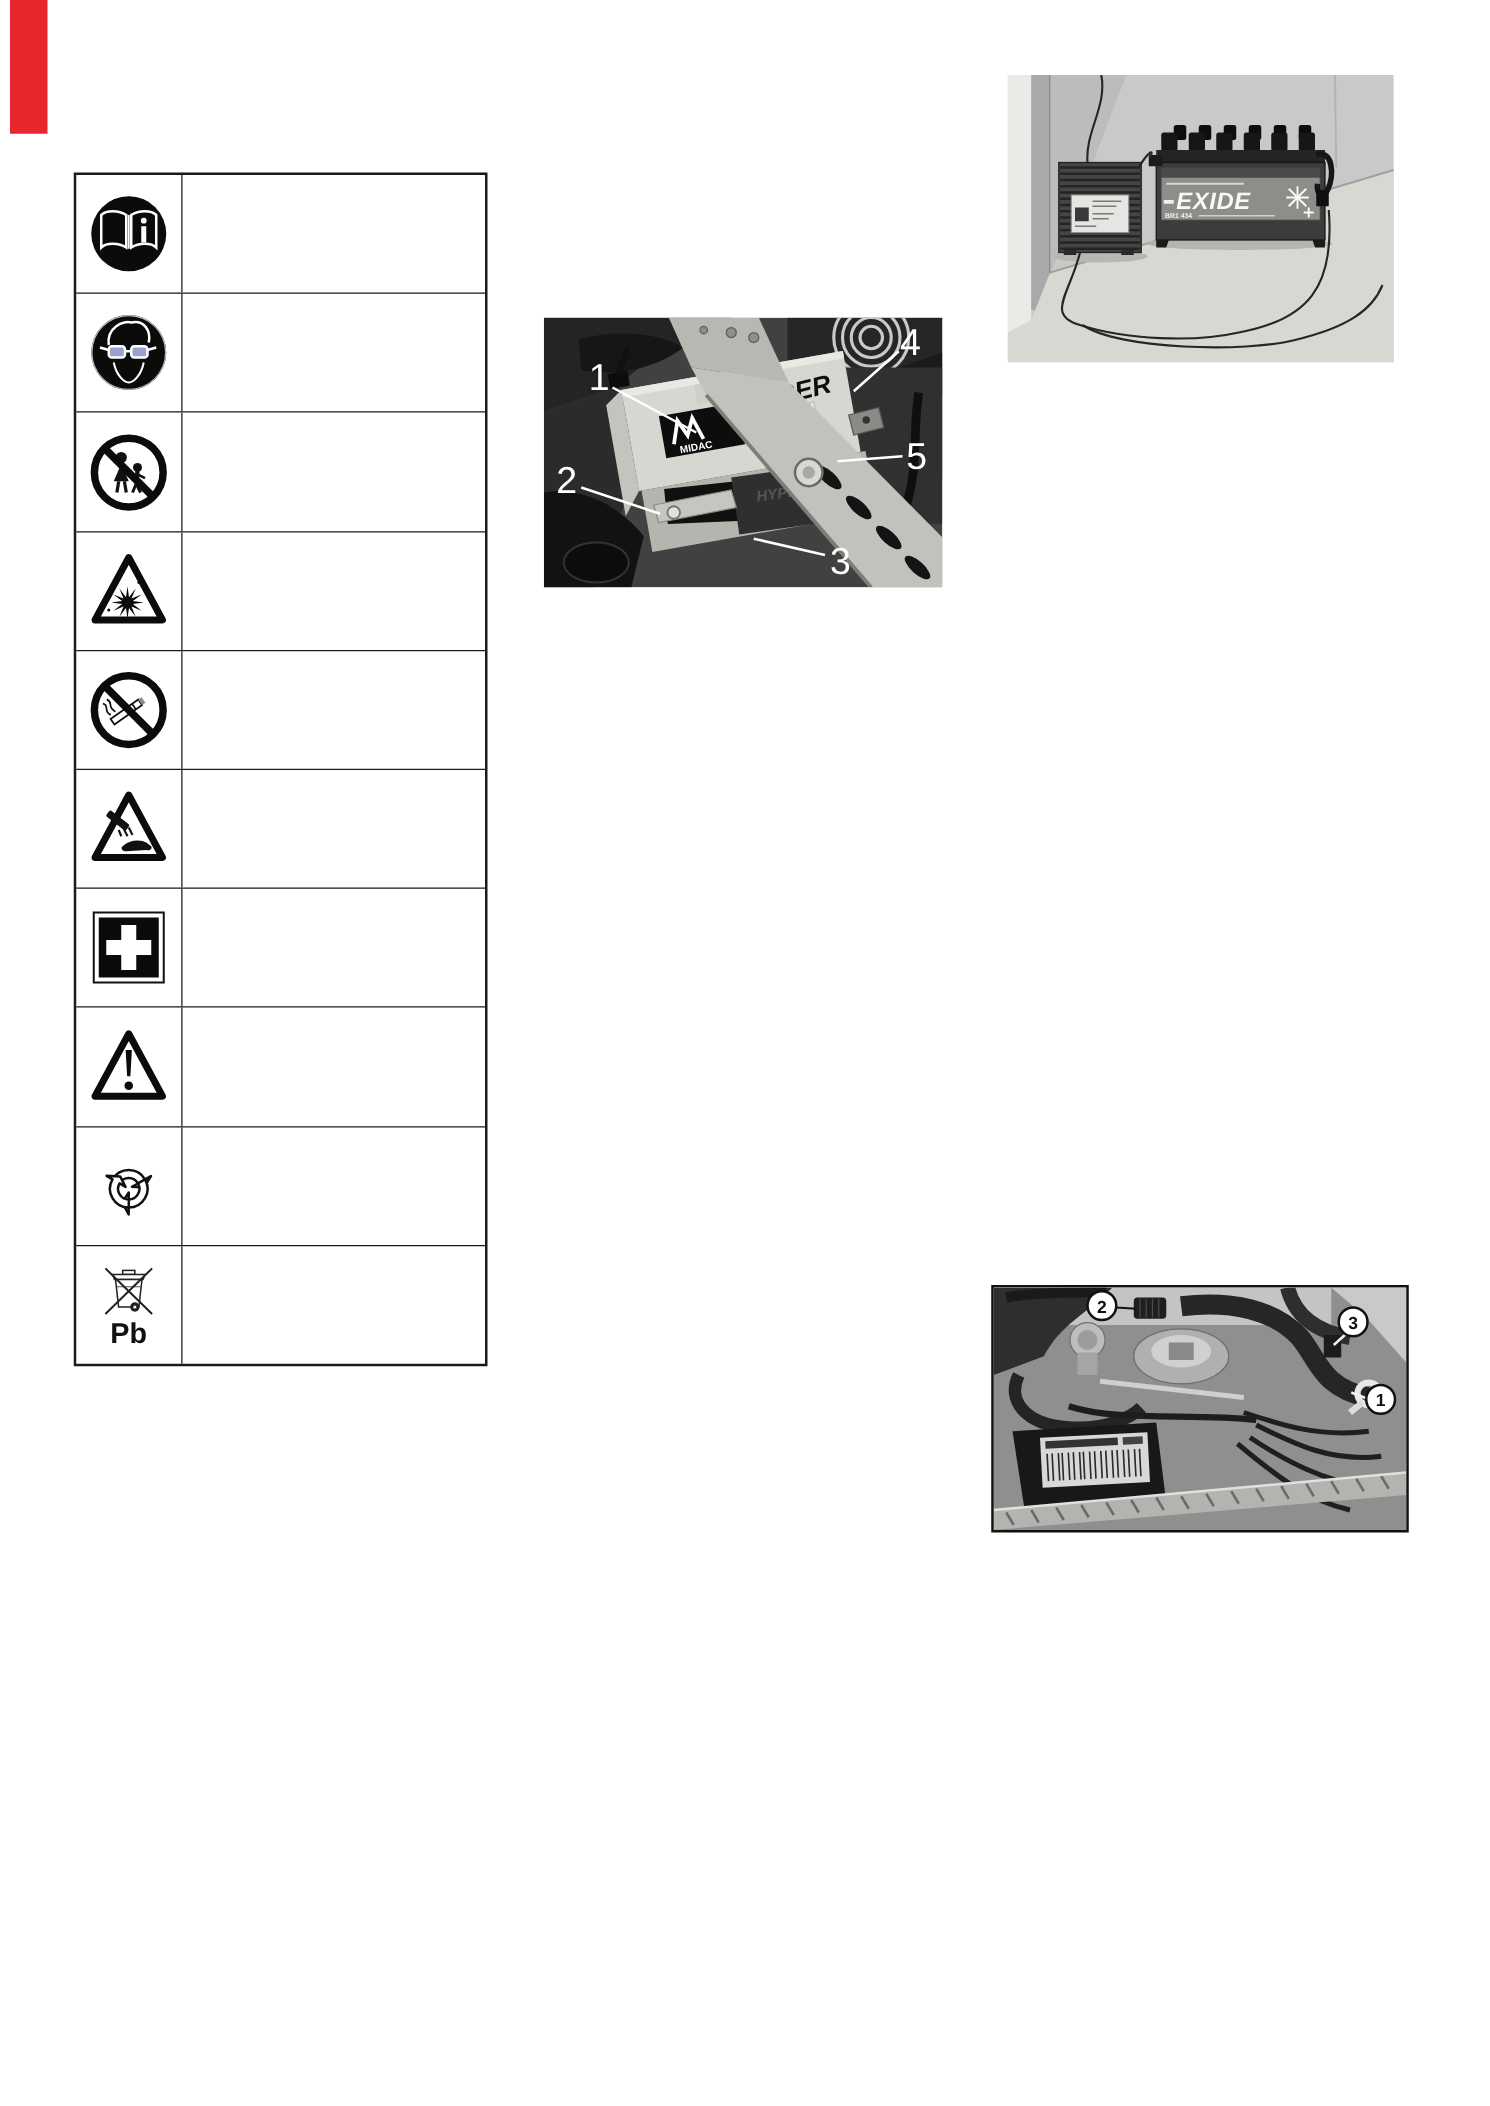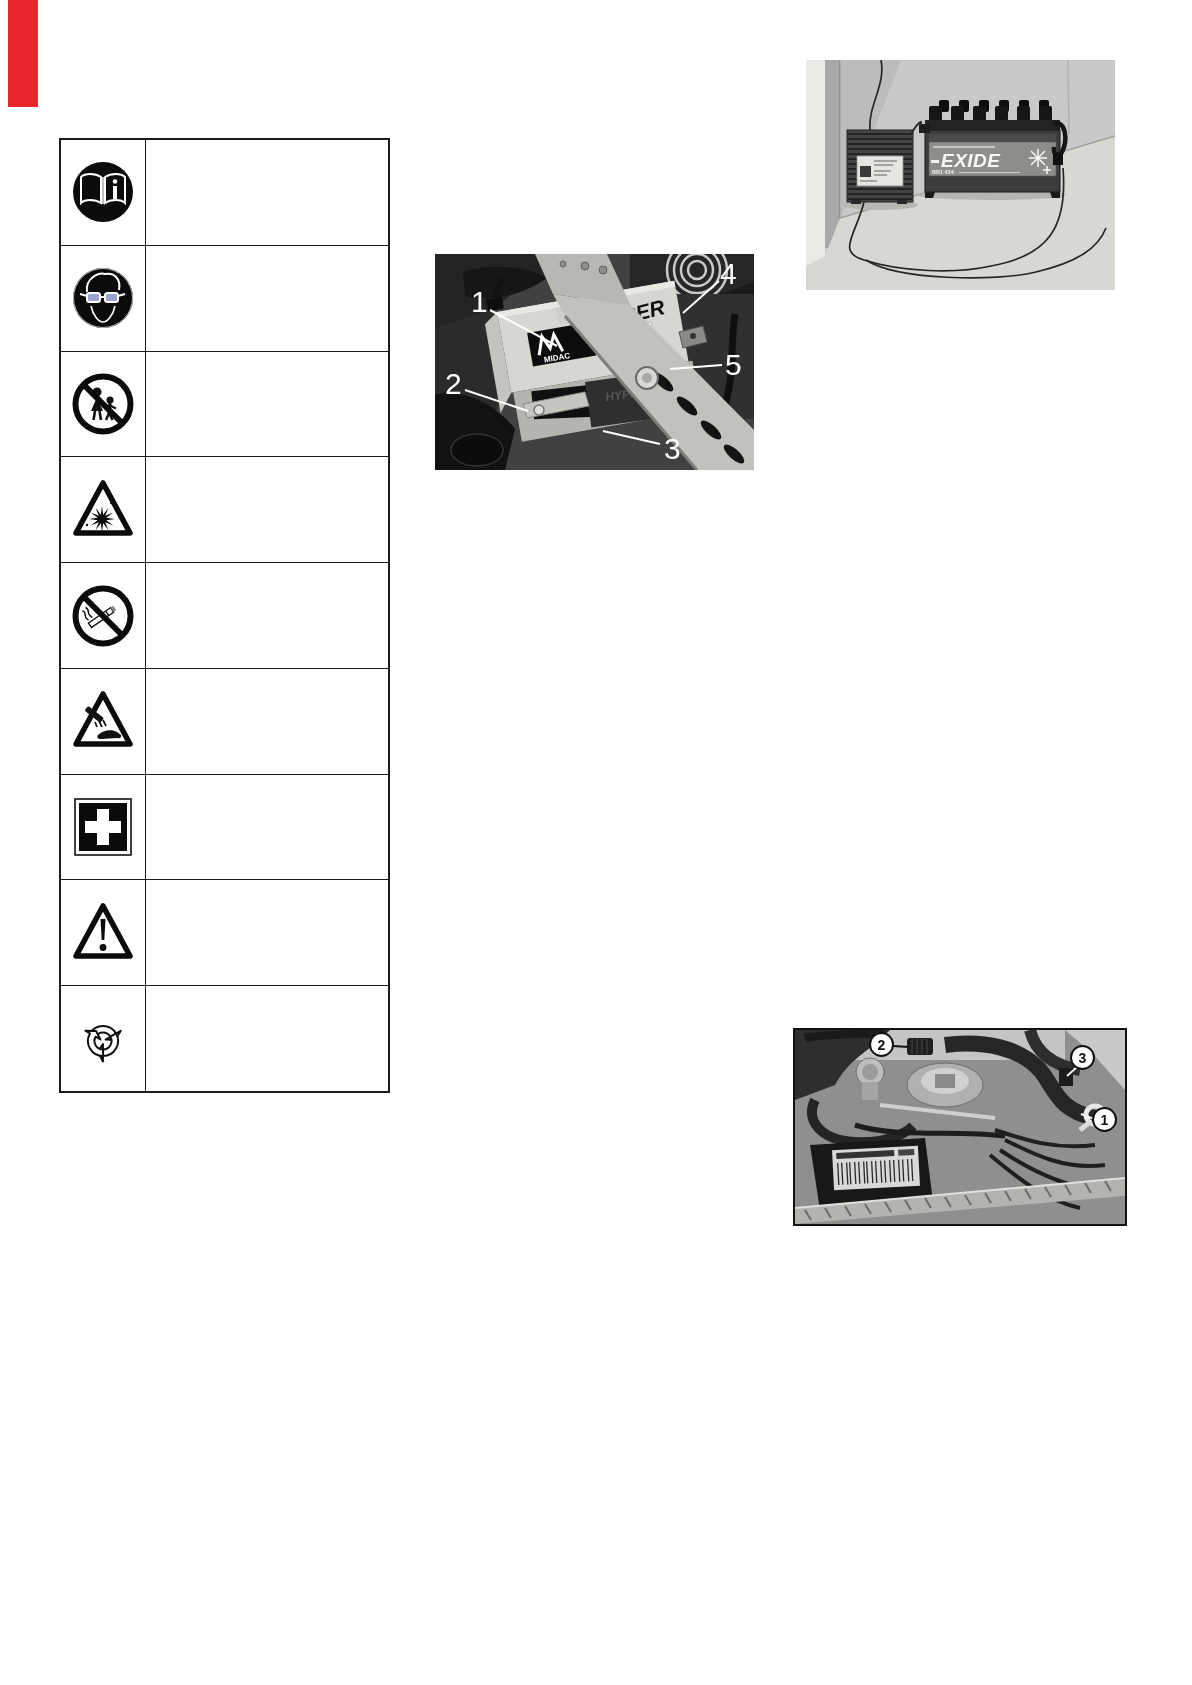--- a/index.html
+++ b/index.html
@@ -165,20 +165,36 @@
           <g fill="#fff" stroke="#111" stroke-width="2" stroke-linejoin="round">
             <path d="M19,26.5 A15 15 0 0 1 45,26.5 L49.8,23.8 L44,33 L34.6,32.5 L39.4,29.8 A8.5 8.5 0 0 0 24.6,29.8 Z"></path>
             <path transform="rotate(120 32 34)" d="M19,26.5 A15 15 0 0 1 45,26.5 L49.8,23.8 L44,33 L34.6,32.5 L39.4,29.8 A8.5 8.5 0 0 0 24.6,29.8 Z"></path>
             <path transform="rotate(240 32 34)" d="M19,26.5 A15 15 0 0 1 45,26.5 L49.8,23.8 L44,33 L34.6,32.5 L39.4,29.8 A8.5 8.5 0 0 0 24.6,29.8 Z"></path>
           </g>
         </svg>
       </div>
       <div class="text-cell"></div>
     </div>
 
+    <div class="sym-row">
+      <div class="icon-cell">
+        <svg class="icon" viewBox="0 0 64 64" style="height:52px;width:60px;">
+          <rect x="26" y="9" width="12" height="4" fill="#fff" stroke="#222" stroke-width="1.5"></rect>
+          <polygon points="16,13 48,13 46,18 18,18" fill="#fff" stroke="#222" stroke-width="1.5"></polygon>
+          <polygon points="19,18 45,18 42,45 22,45" fill="#fff" stroke="#222" stroke-width="1.5"></polygon>
+          <line x1="20.2" y1="25" x2="43.8" y2="25" stroke="#555" stroke-width="1"></line>
+          <circle cx="38" cy="45" r="4.6" fill="#222"></circle>
+          <circle cx="38" cy="45" r="1.5" fill="#fff"></circle>
+          <line x1="9" y1="7" x2="55" y2="52" stroke="#222" stroke-width="2"></line>
+          <line x1="55" y1="7" x2="9" y2="52" stroke="#222" stroke-width="2"></line>
+        </svg>
+        <div class="pb-label">Pb</div>
+      </div>
+      <div class="text-cell"></div>
+    </div>
 
   </div>
 
   <div class="photo" id="battery-photo">
     <svg viewBox="0 0 319 216" width="319" height="216">
       <rect width="319" height="216" fill="#414141"></rect>
 
       <path d="M0,0 L150,0 L150,12 C110,18 85,30 60,55 L0,75 Z" fill="#242424"></path>
       <path d="M28,18 C60,8 95,14 112,24 C90,40 60,48 30,42 Z" fill="#161616"></path>
       <polygon points="0,75 60,55 75,120 40,216 0,216" fill="#2b2b2b"></polygon>

